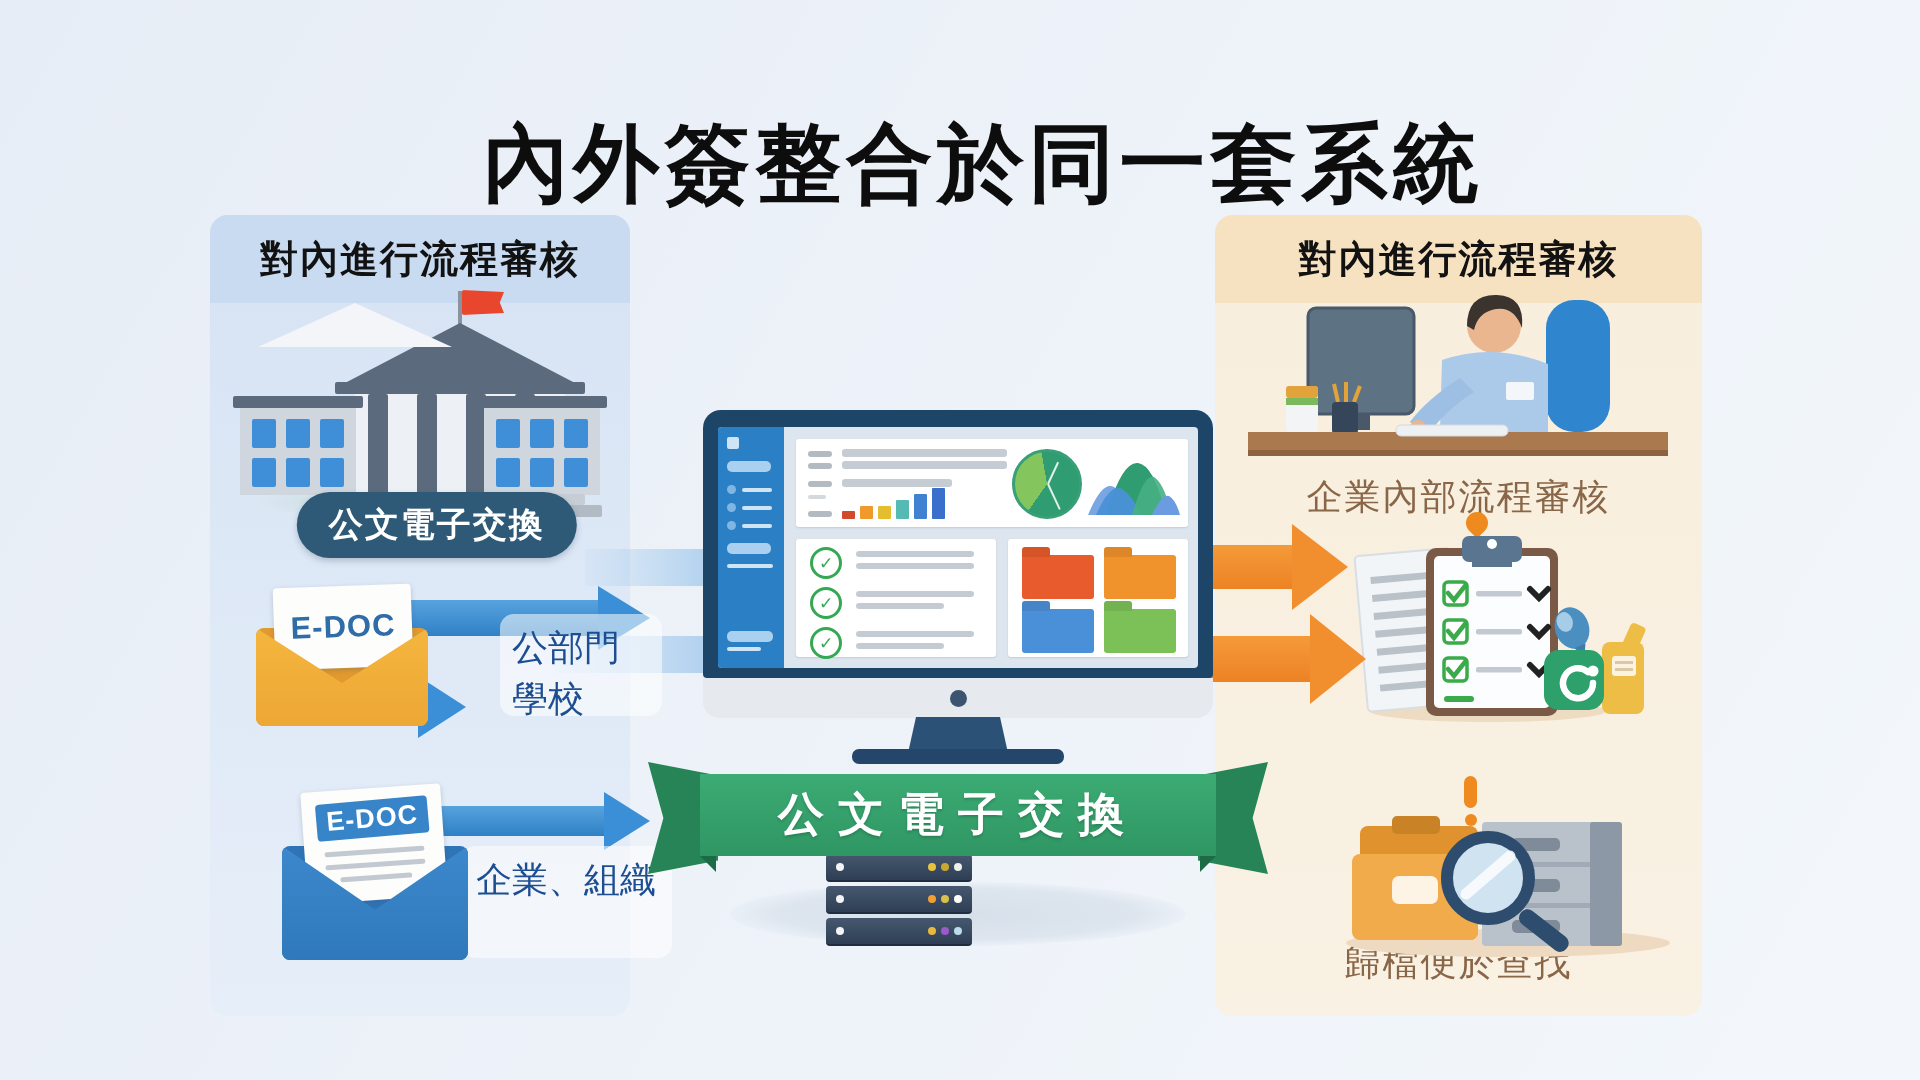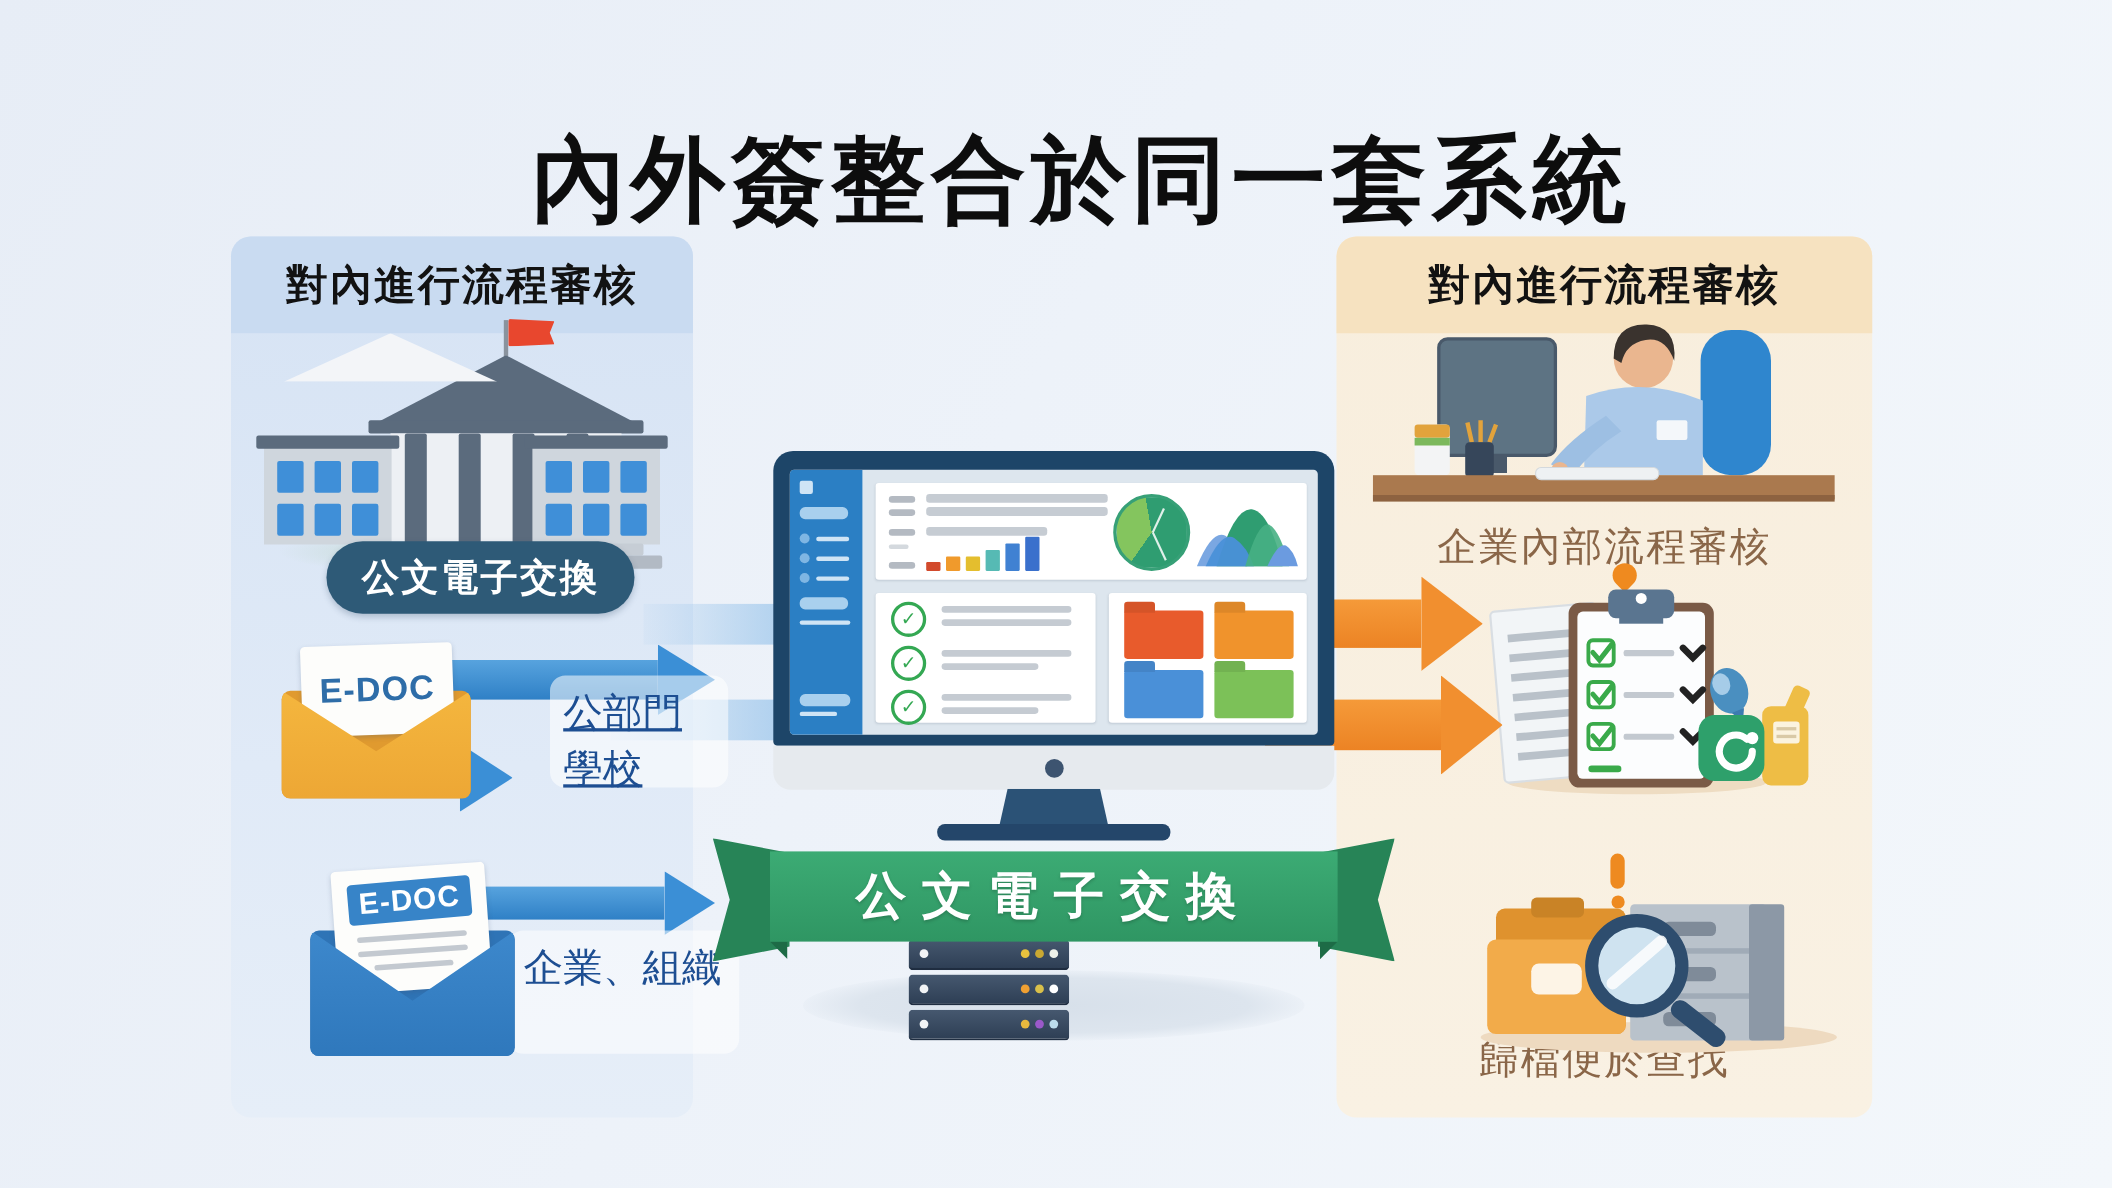--- a/index.html
+++ b/index.html
@@ -199,21 +199,21 @@
   </div>
 
   <div class="band" style="left:585px;top:549px;width:160px;height:37px;"></div>
   <div class="barrow-body" style="left:392px;top:600px;width:206px;height:36px;"></div>
   <div class="barrow-head" style="left:598px;top:586px;width:52px;height:64px;"></div>
   <div class="band" style="left:555px;top:636px;width:190px;height:37px;"></div>
   <div class="barrow-body" style="left:322px;top:690px;width:96px;height:34px;"></div>
   <div class="barrow-head" style="left:418px;top:676px;width:48px;height:62px;"></div>
 
   <div class="label-bg" style="left:500px;top:614px;width:162px;height:102px;"></div>
-  <div class="blue-label" style="left:512px;top:622px;text-decoration:underline;">
+  <div class="blue-label" style="left:512px;top:622px;">
     <div>公部門</div>
     <div>學校</div>
   </div>
 
   <div class="env" style="left:282px;top:788px;width:186px;height:172px;">
     <div class="back" style="left:0;top:58px;width:186px;height:114px;background:#2f74b6;"></div>
     <div class="paper" style="left:22px;top:0;width:140px;height:112px;transform:rotate(-4deg);">
       <span class="edoc-badge">E-DOC</span>
       <span class="paper-line"></span>
       <span class="paper-line"></span>

